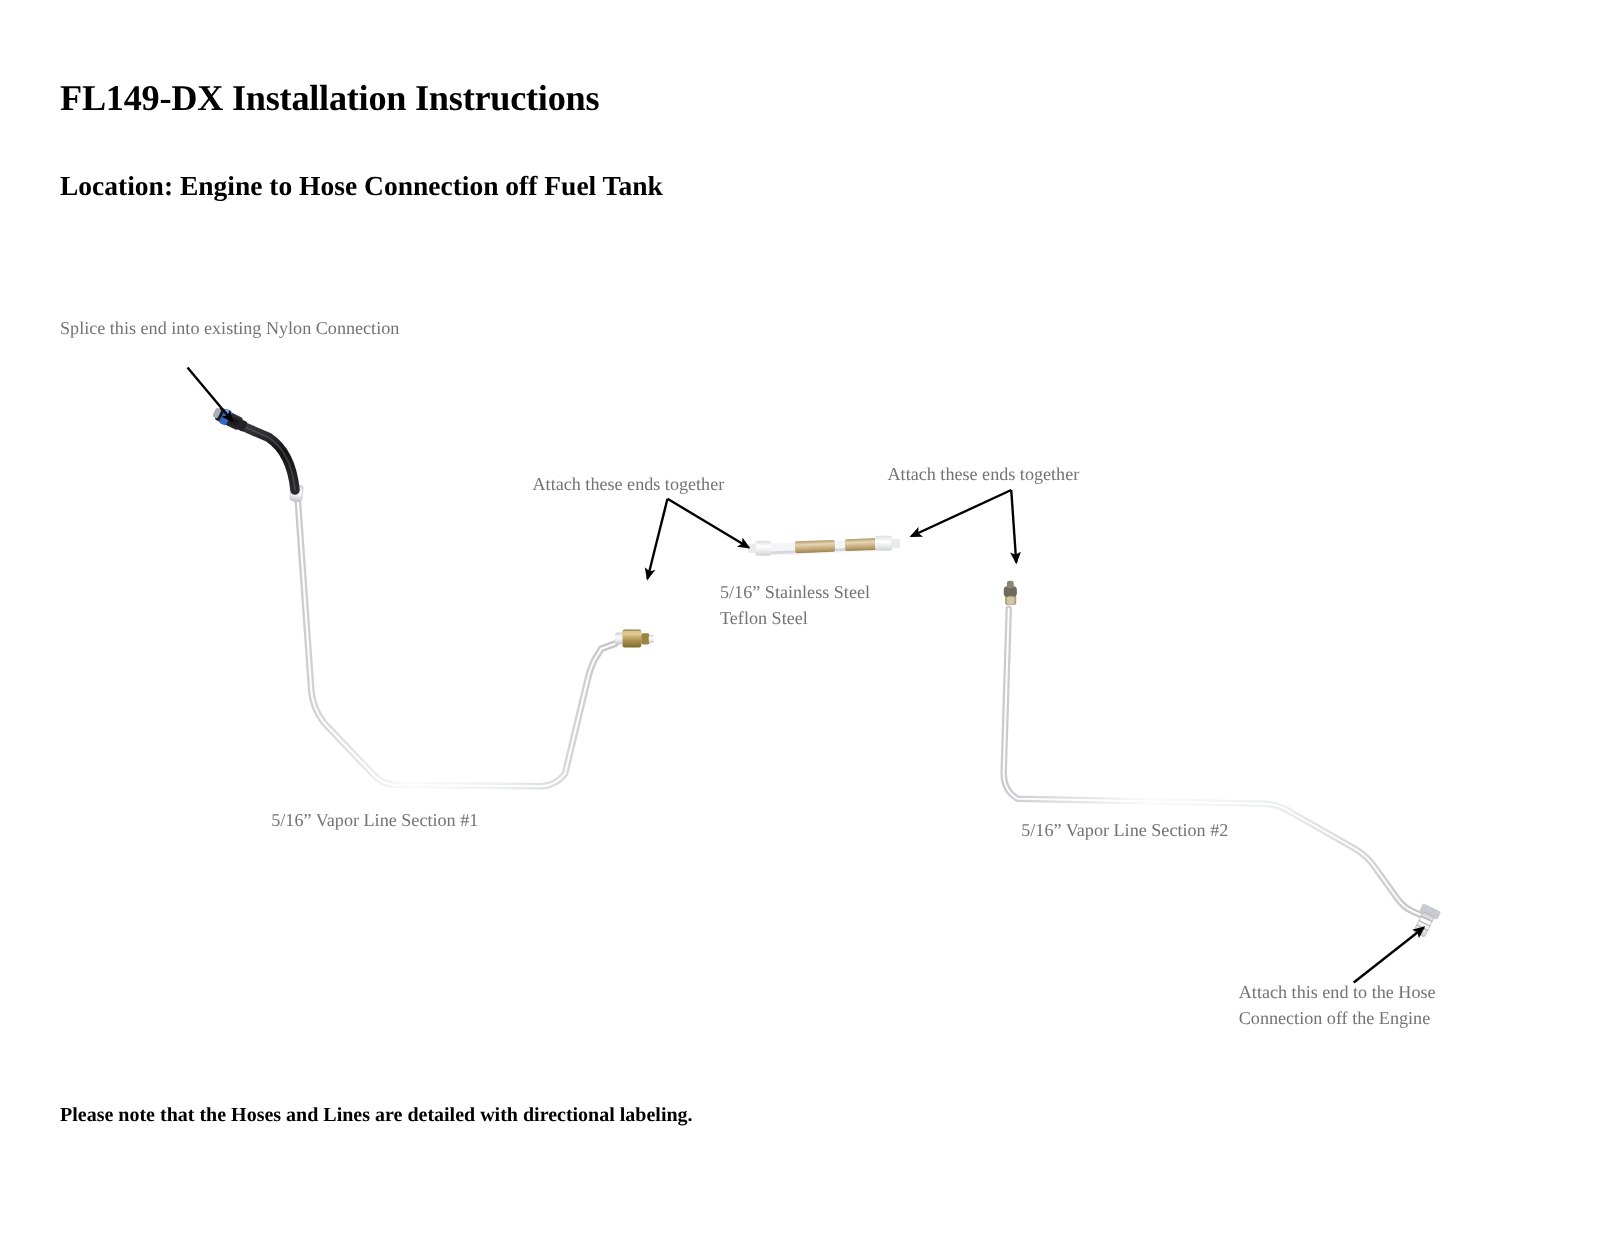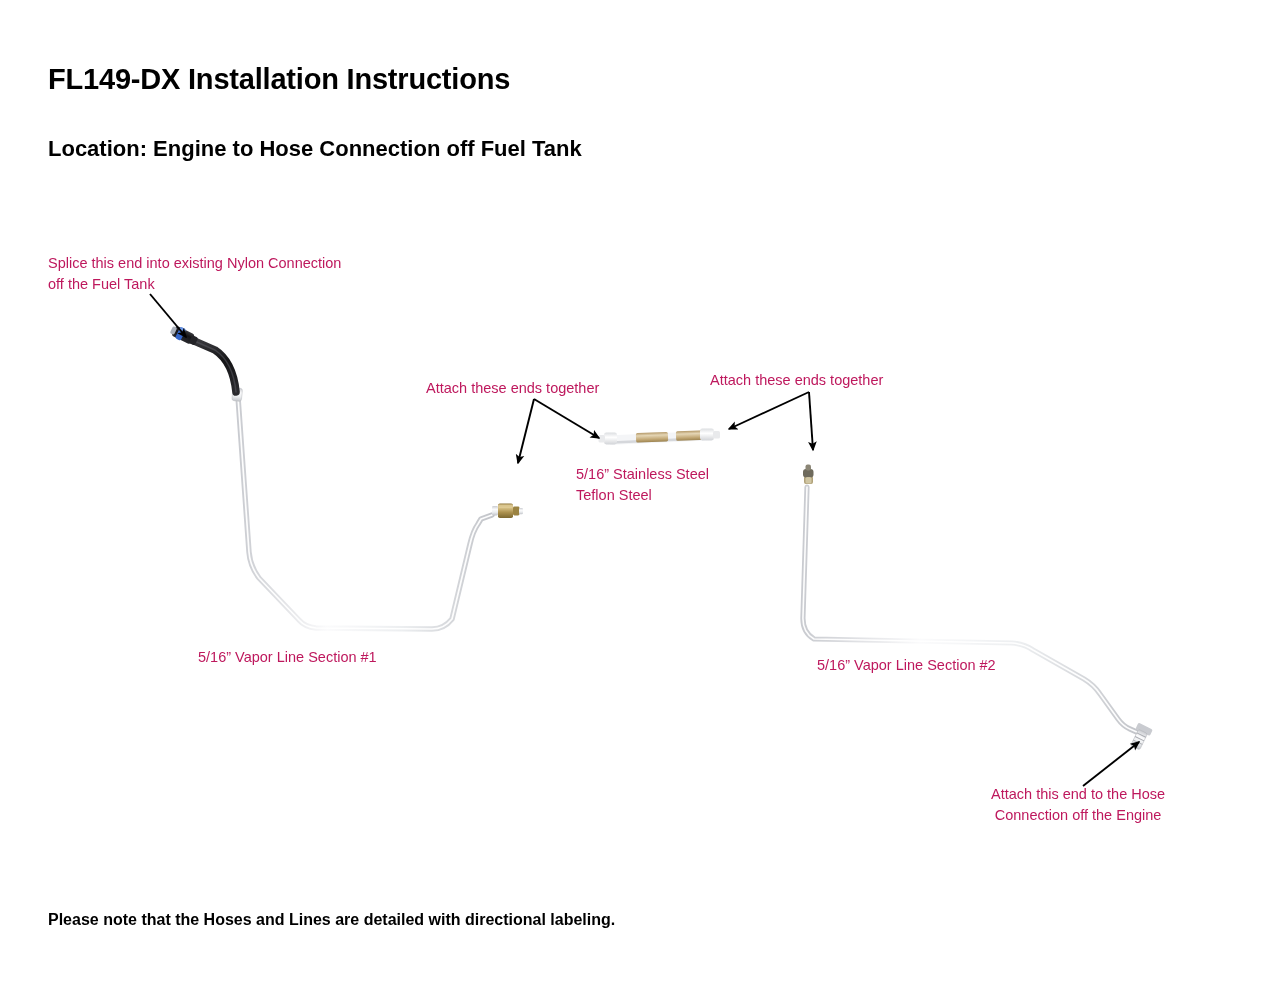--- a/index.html
+++ b/index.html
@@ -12,20 +12,21 @@
     height: 989px;
     position: relative;
     font-family: "Liberation Sans", sans-serif;
     color: #000000;
     overflow: hidden;
   }
   .page {
     position: absolute;
     inset: 0;
     background: #ffffff;
+    font-family: Liberation Serif, serif;
   }
 
   
   .doc-title {
     position: absolute;
     left: 48px;
     top: 63px;
     font-size: 29px;
     font-weight: bold;
     letter-spacing: -0.2px;
@@ -48,58 +49,57 @@
     white-space: nowrap;
   }
   .footer-note {
     position: absolute;
     left: 48px;
     top: 880px;
     font-size: 16px;
     font-weight: bold;
     line-height: 25px;
   }
-  .footer-note div { white-space: nowrap; margin-top: 27px; }
+  .footer-note div { white-space: nowrap; }
 
   .callout {
     position: absolute;
     font-size: 14.5px;
     line-height: 21px;
-    color: #be185d;
+    color: #737373;
   }
   .callout div { white-space: nowrap; }
 
   .cal-splice   { left: 48px;   top: 253px; }
   .cal-attach-l { left: 426px;  top: 378px; }
   .cal-attach-r { left: 710px;  top: 370px; }
   .cal-teflon   { left: 576px;  top: 464px; }
-  .cal-line1    { left: 198px;  top: 647px; }
+  .cal-line1    { left: 217px;  top: 647px; }
   .cal-line2    { left: 817px;  top: 655px; }
-  .cal-engine   { left: 991px;  top: 784px; text-align: center; }
+  .cal-engine   { left: 991px;  top: 784px; }
 
   
   svg.art {
     position: absolute;
     left: 0; top: 0;
     width: 1280px;
     height: 989px;
     pointer-events: none;
   }
 </style>
 </head>
 <body>
 
 <div class="page">
 
   <div class="doc-title">FL149-DX Installation Instructions</div>
   <div class="doc-subtitle">Location: Engine to Hose Connection off Fuel Tank</div>
 
   <div class="callout cal-splice">
     <div>Splice this end into existing Nylon Connection</div>
-    <div>off the Fuel Tank</div>
   </div>
 
   <div class="callout cal-attach-l">
     <div>Attach these ends together</div>
   </div>
 
   <div class="callout cal-attach-r">
     <div>Attach these ends together</div>
   </div>
 

